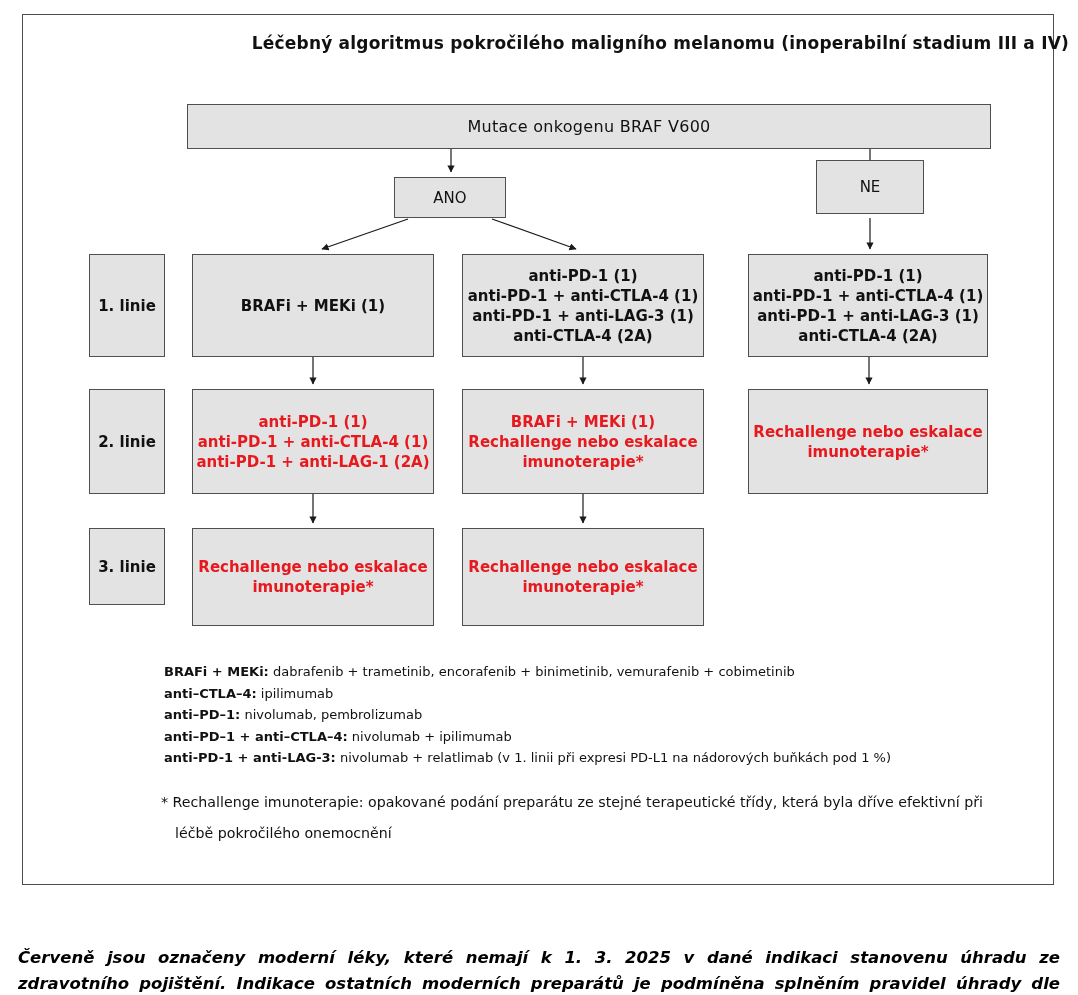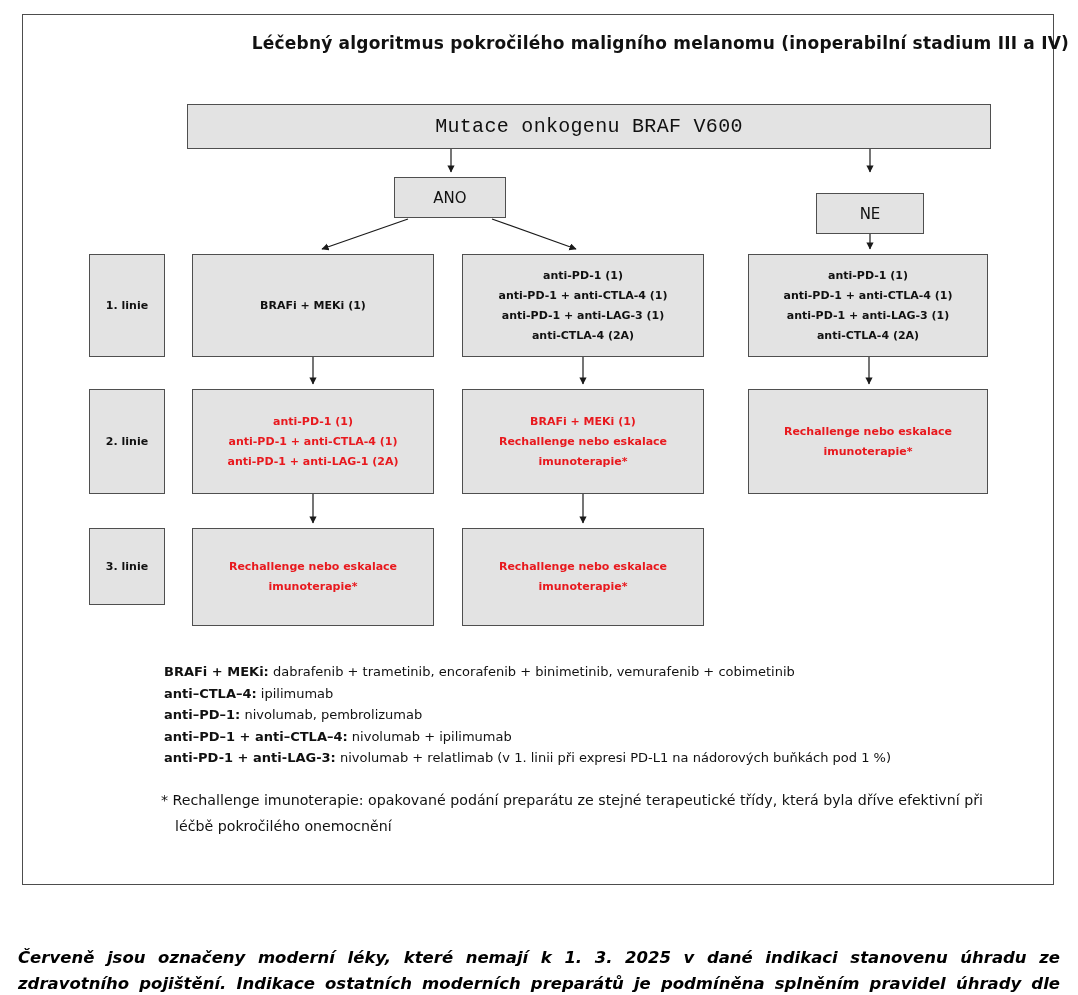--- a/index.html
+++ b/index.html
@@ -5,31 +5,31 @@
   html,body{margin:0;padding:0;background:#ffffff;}
   body{position:relative;width:1078px;height:995px;overflow:hidden;
        font-family:"DejaVu Sans","Liberation Sans",sans-serif;color:#111;}
   .frame{position:absolute;left:22px;top:14px;width:1032px;height:871px;
          border:1.5px solid #4d4d4d;box-sizing:border-box;}
   .title{position:absolute;left:16px;top:18px;width:100%;text-align:right;
          font-size:17px;font-weight:700;letter-spacing:.2px;}
   .fbox{position:absolute;background:#e3e3e3;border:1.4px solid #4f4f4f;
         box-sizing:border-box;display:flex;flex-direction:column;
         align-items:center;justify-content:center;text-align:center;
-        font-size:11px;font-weight:700;line-height:20px;color:#111;}
+        font-size:15px;font-weight:700;line-height:20px;color:#111;}
   .fbox span{display:block;}
   .fbox.red{color:#e8191e;}
-  .root-box{font-size:20px;font-weight:400;letter-spacing:.3px;font-family:Liberation Mono, monospace;}
+  .root-box{font-size:16px;font-weight:400;letter-spacing:.3px;}
   .branch-box{font-size:15px;font-weight:400;}
   .arrows{position:absolute;left:0;top:0;width:1032px;height:871px;pointer-events:none;}
   .defs{position:absolute;left:141px;top:646px;font-size:13px;line-height:21.5px;
         white-space:nowrap;color:#111;}
   .defs b{font-weight:700;}
   .notes{position:absolute;left:138px;top:772px;width:852px;font-size:14.2px;
-         line-height:26px;color:#111;}
+         line-height:31px;color:#111;}
   .note{padding-left:14px;text-indent:-14px;margin:0 0 0 0;}
   .caption{position:absolute;left:18px;top:928px;width:1042px;
            font-size:16.5px;line-height:26px;font-weight:700;font-style:italic;
            text-align:justify;color:#000;}
 </style>
 </head>
 <body>
 
 <div class="frame">
 
@@ -55,21 +55,21 @@
     </g>
   </svg>
 
   <div class="fbox root-box" style="left:164px;top:89px;width:804px;height:45px">
     <span>Mutace onkogenu BRAF V600</span>
   </div>
 
   <div class="fbox branch-box" style="left:371px;top:162px;width:112px;height:41px">
     <span>ANO</span>
   </div>
-  <div class="fbox branch-box" style="left:793px;top:178px;width:108px;height:41px">
+  <div class="fbox branch-box" style="left:793px;top:145px;width:108px;height:54px">
     <span>NE</span>
   </div>
 
   <div class="fbox" style="left:66px;top:239px;width:76px;height:103px">
     <span>1. linie</span>
   </div>
   <div class="fbox" style="left:169px;top:239px;width:242px;height:103px">
     <span>BRAFi + MEKi (1)</span>
   </div>
   <div class="fbox" style="left:439px;top:239px;width:242px;height:103px">

